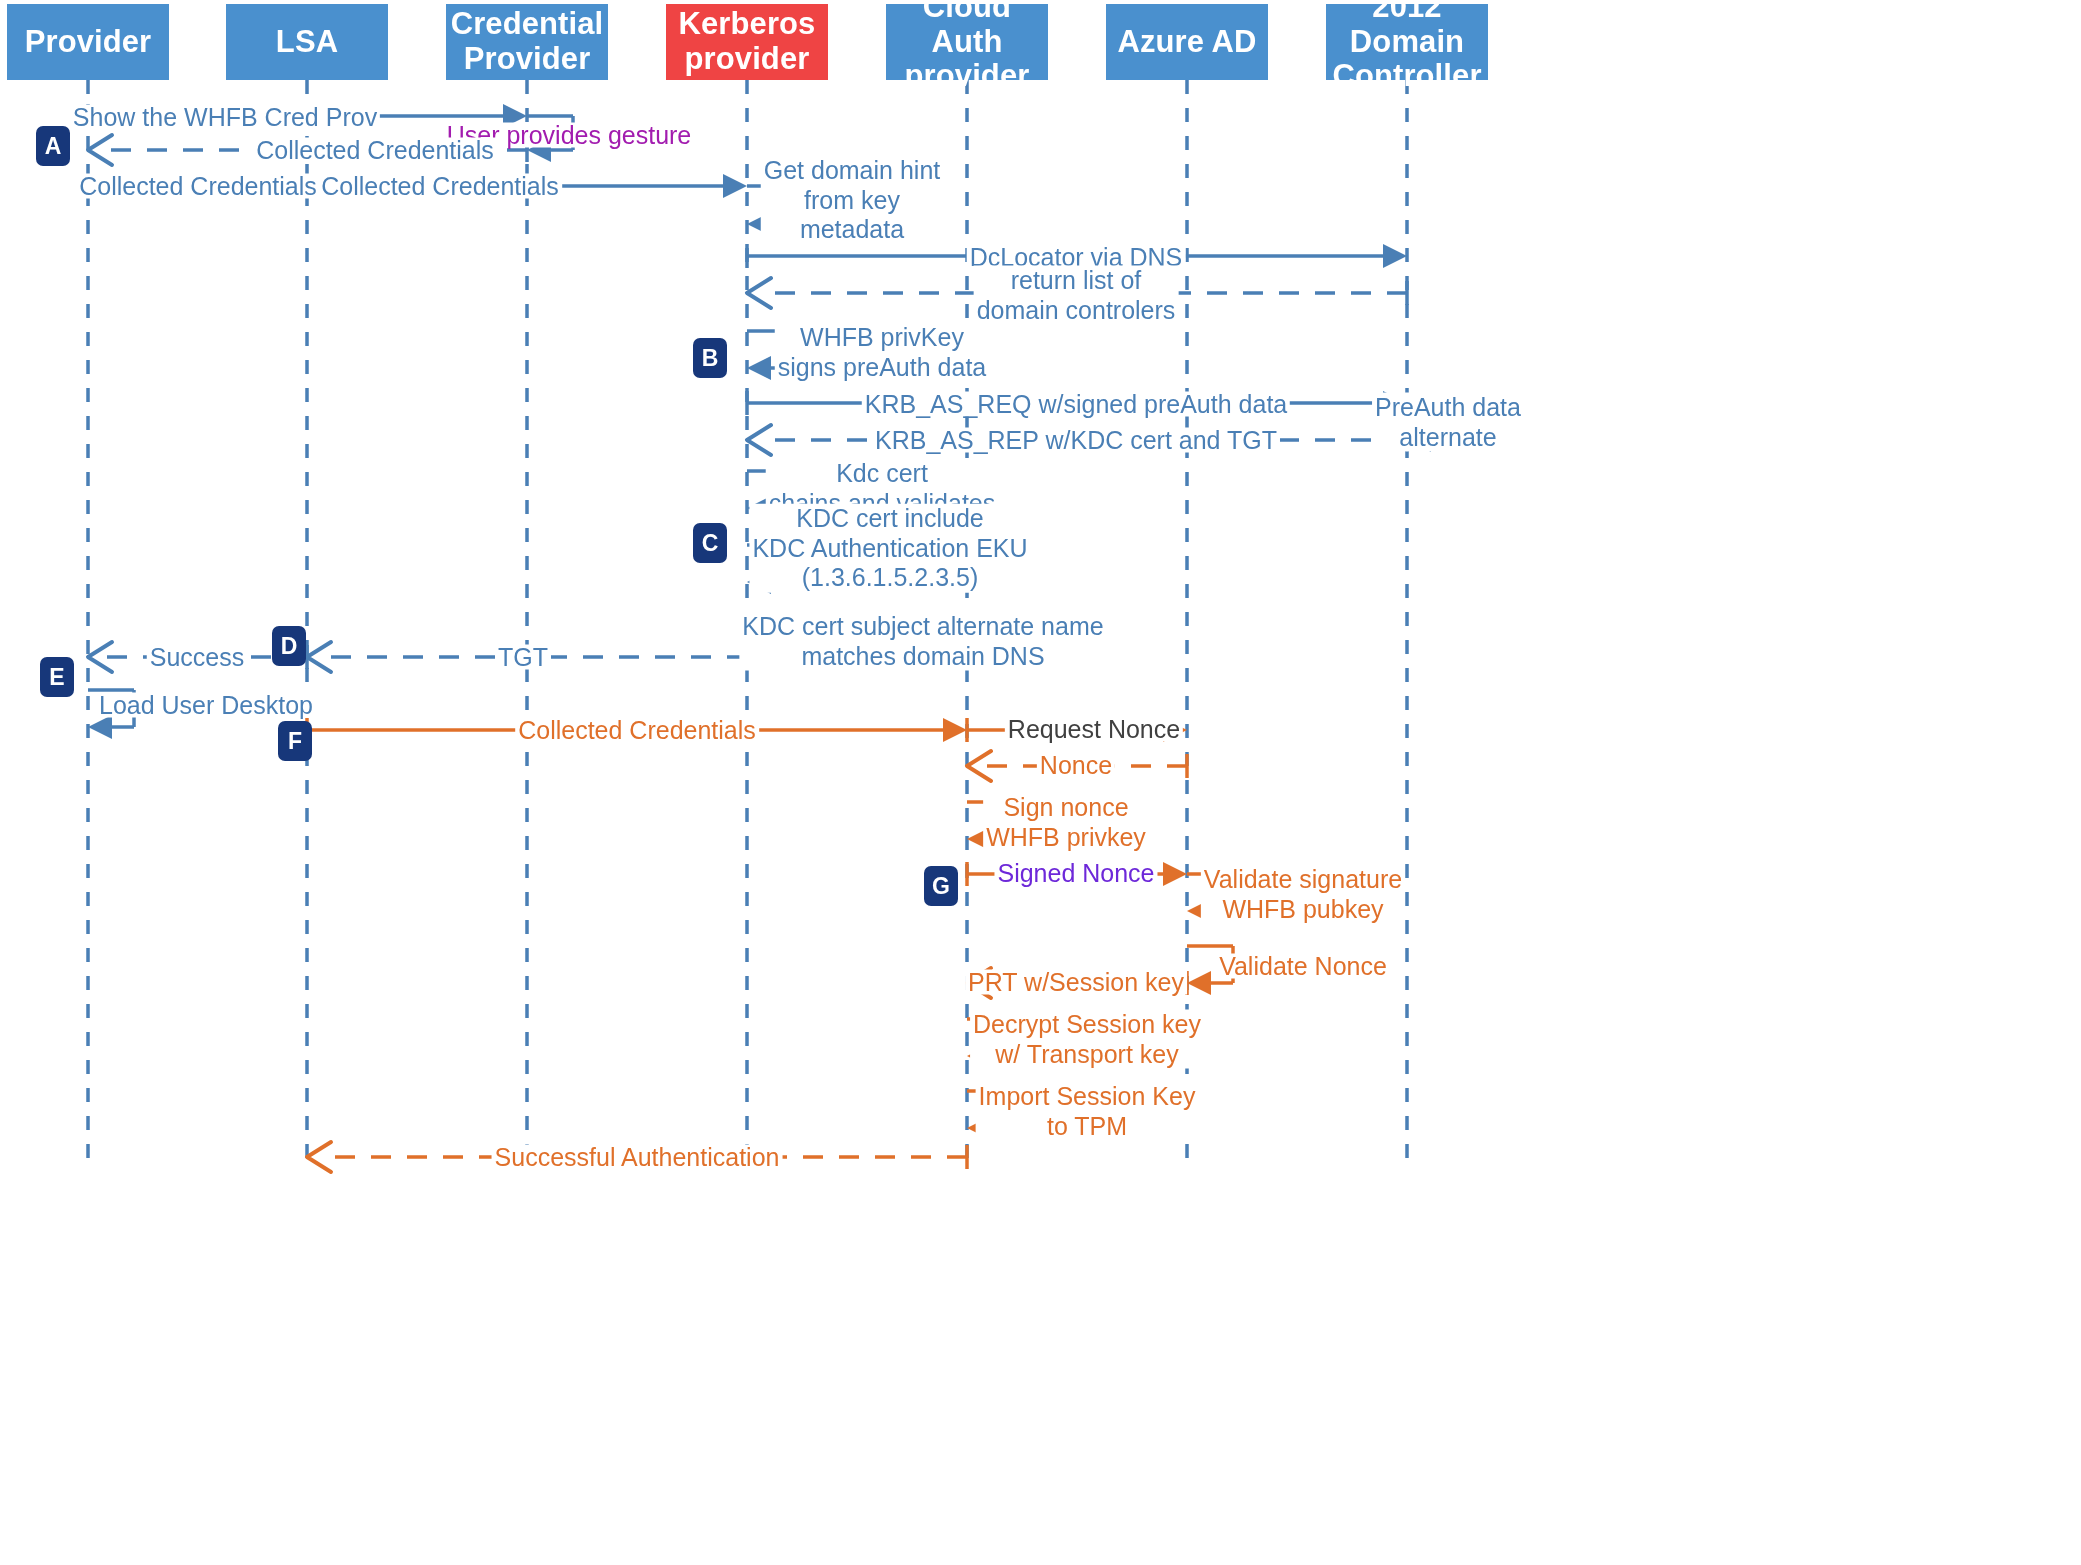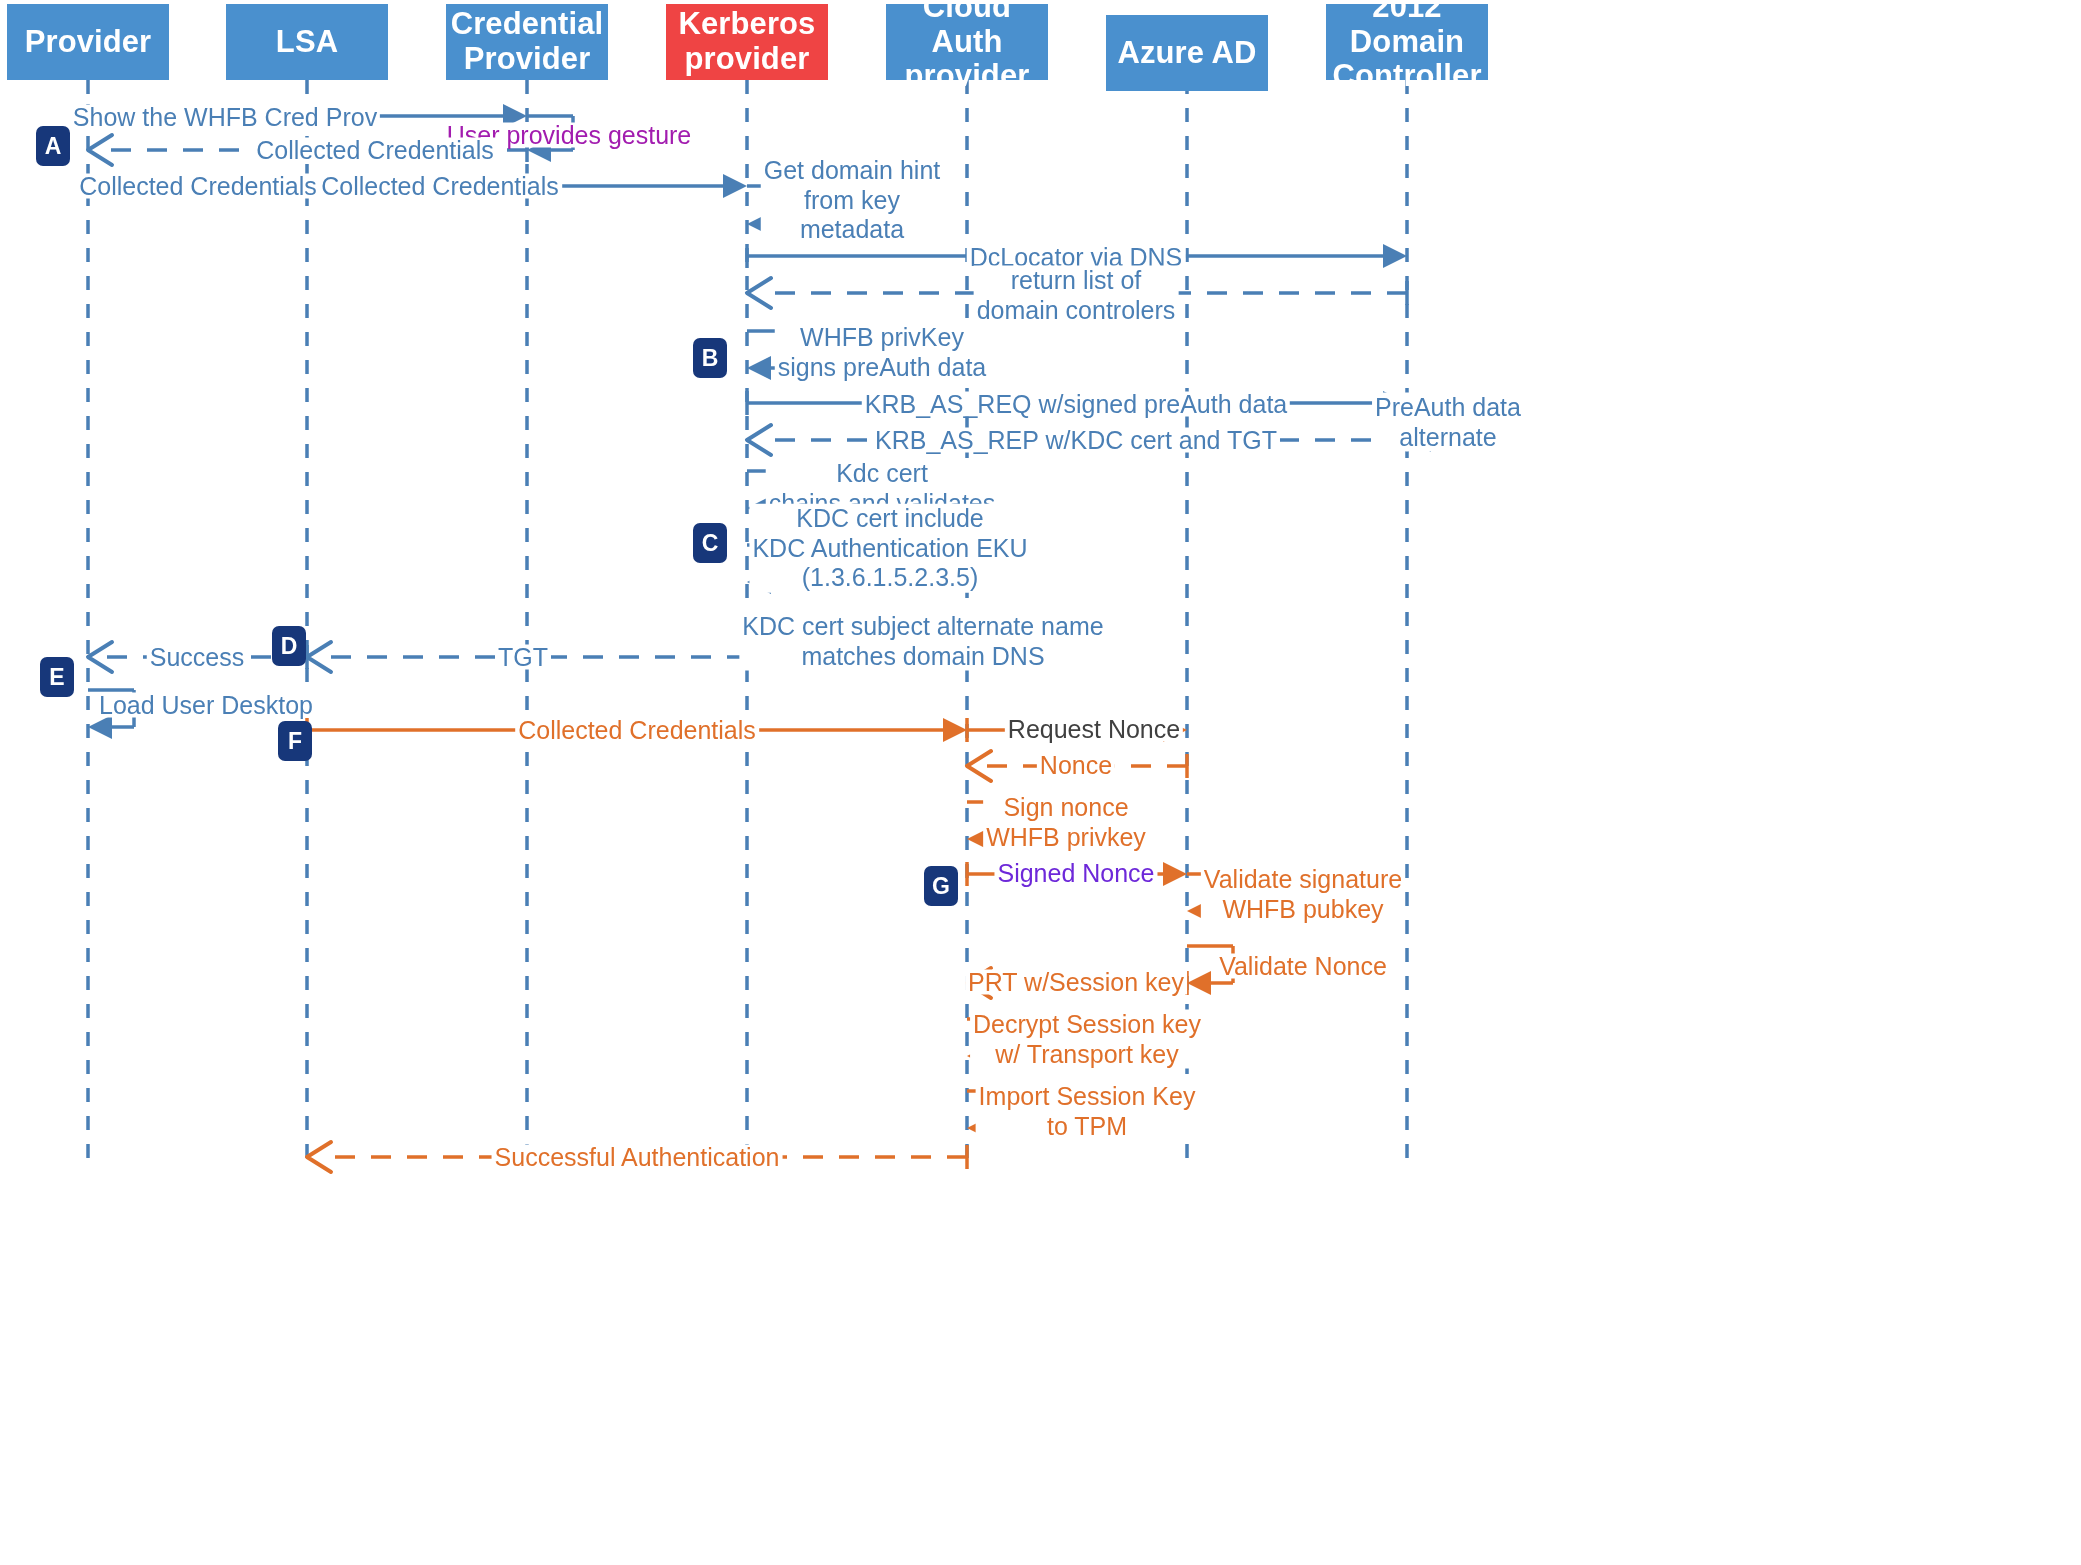--- a/index.html
+++ b/index.html
@@ -197,21 +197,21 @@
         <line x1="967" y1="1157" x2="325" y2="1157" stroke="#e0702a" stroke-width="3.5" stroke-dasharray="20 16"></line>
         <path d="M 331 1142 L 307 1157 L 331 1172" fill="none" stroke="#e0702a" stroke-width="4" stroke-linecap="round" stroke-linejoin="round"></path>
       </g>
     </svg>
   <div id="boxes">
       <div class="lifeline-box" style="left: 7px; top: 4px; width: 162px; height: 76px; background: rgb(74, 144, 206); color: rgb(255, 255, 255);">Provider</div>
       <div class="lifeline-box" style="left: 226px; top: 4px; width: 162px; height: 76px; background: rgb(74, 144, 206); color: rgb(255, 255, 255);">LSA</div>
       <div class="lifeline-box" style="left: 446px; top: 4px; width: 162px; height: 76px; background: rgb(74, 144, 206); color: rgb(255, 255, 255);">Credential<br>Provider</div>
       <div class="lifeline-box" style="left: 666px; top: 4px; width: 162px; height: 76px; background: #ef4444; color: rgb(255, 255, 255);">Kerberos<br>provider</div>
       <div class="lifeline-box" style="left: 886px; top: 4px; width: 162px; height: 76px; background: rgb(74, 144, 206); color: rgb(255, 255, 255);">Cloud Auth<br>provider</div>
-      <div class="lifeline-box" style="left: 1106px; top: 4px; width: 162px; height: 76px; background: rgb(74, 144, 206); color: rgb(255, 255, 255); margin-top: 11px;">Azure AD</div>
+      <div class="lifeline-box" style="left: 1106px; top: 4px; width: 162px; height: 76px; background: rgb(74, 144, 206); color: rgb(255, 255, 255);">Azure AD</div>
       <div class="lifeline-box" style="left: 1326px; top: 4px; width: 162px; height: 76px; background: rgb(74, 144, 206); color: rgb(255, 255, 255);">2012 Domain<br>Controller</div>
     </div>
   <div id="labels">
       <div class="msg-label blue" style="left: 225px; top: 117px; color: rgb(74, 127, 181);">Show the WHFB Cred Prov</div>
       <div class="msg-label blue" style="left: 569px; top: 135px; color: #a21caf;">User provides gesture</div>
       <div class="msg-label blue" style="left: 375px; top: 150px; color: rgb(74, 127, 181);">Collected Credentials</div>
       <div class="msg-label blue" style="left: 198px; top: 186px; color: rgb(74, 127, 181);">Collected Credentials</div>
       <div class="msg-label blue" style="left: 440px; top: 186px; color: rgb(74, 127, 181);">Collected Credentials</div>
       <div class="msg-label blue multi" style="left: 852px; top: 200px; color: rgb(74, 127, 181);">Get domain hint
 from key

